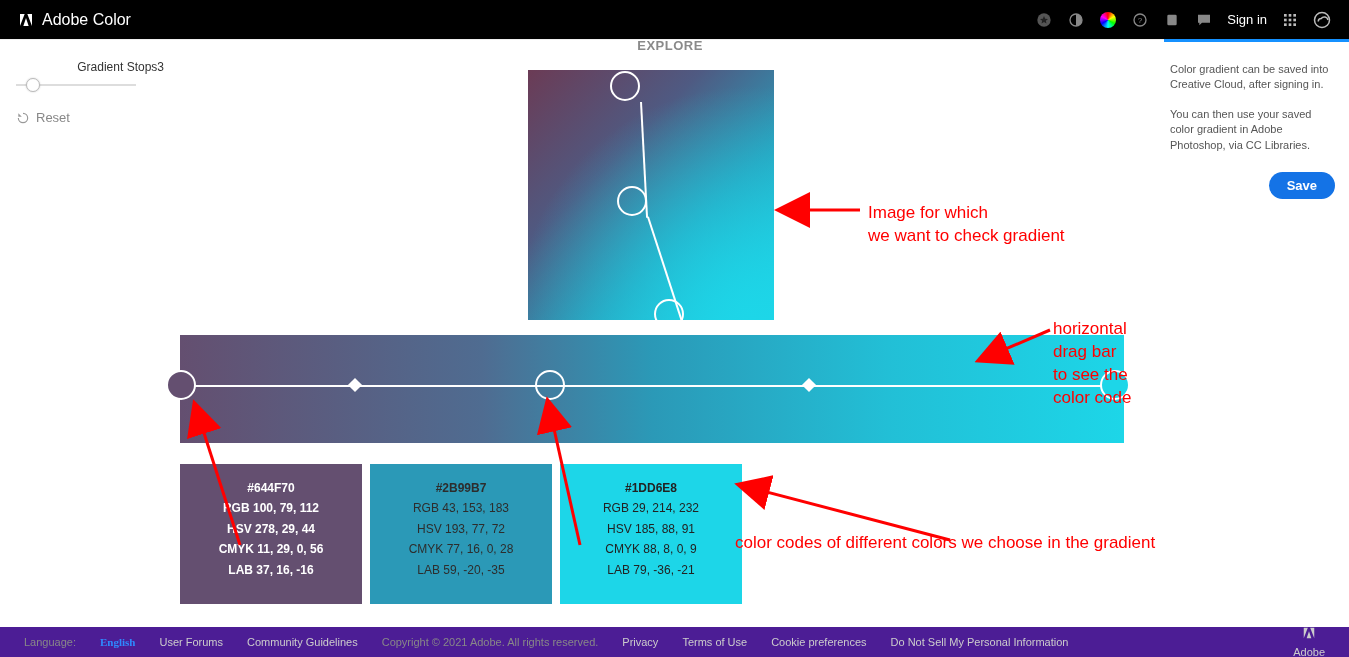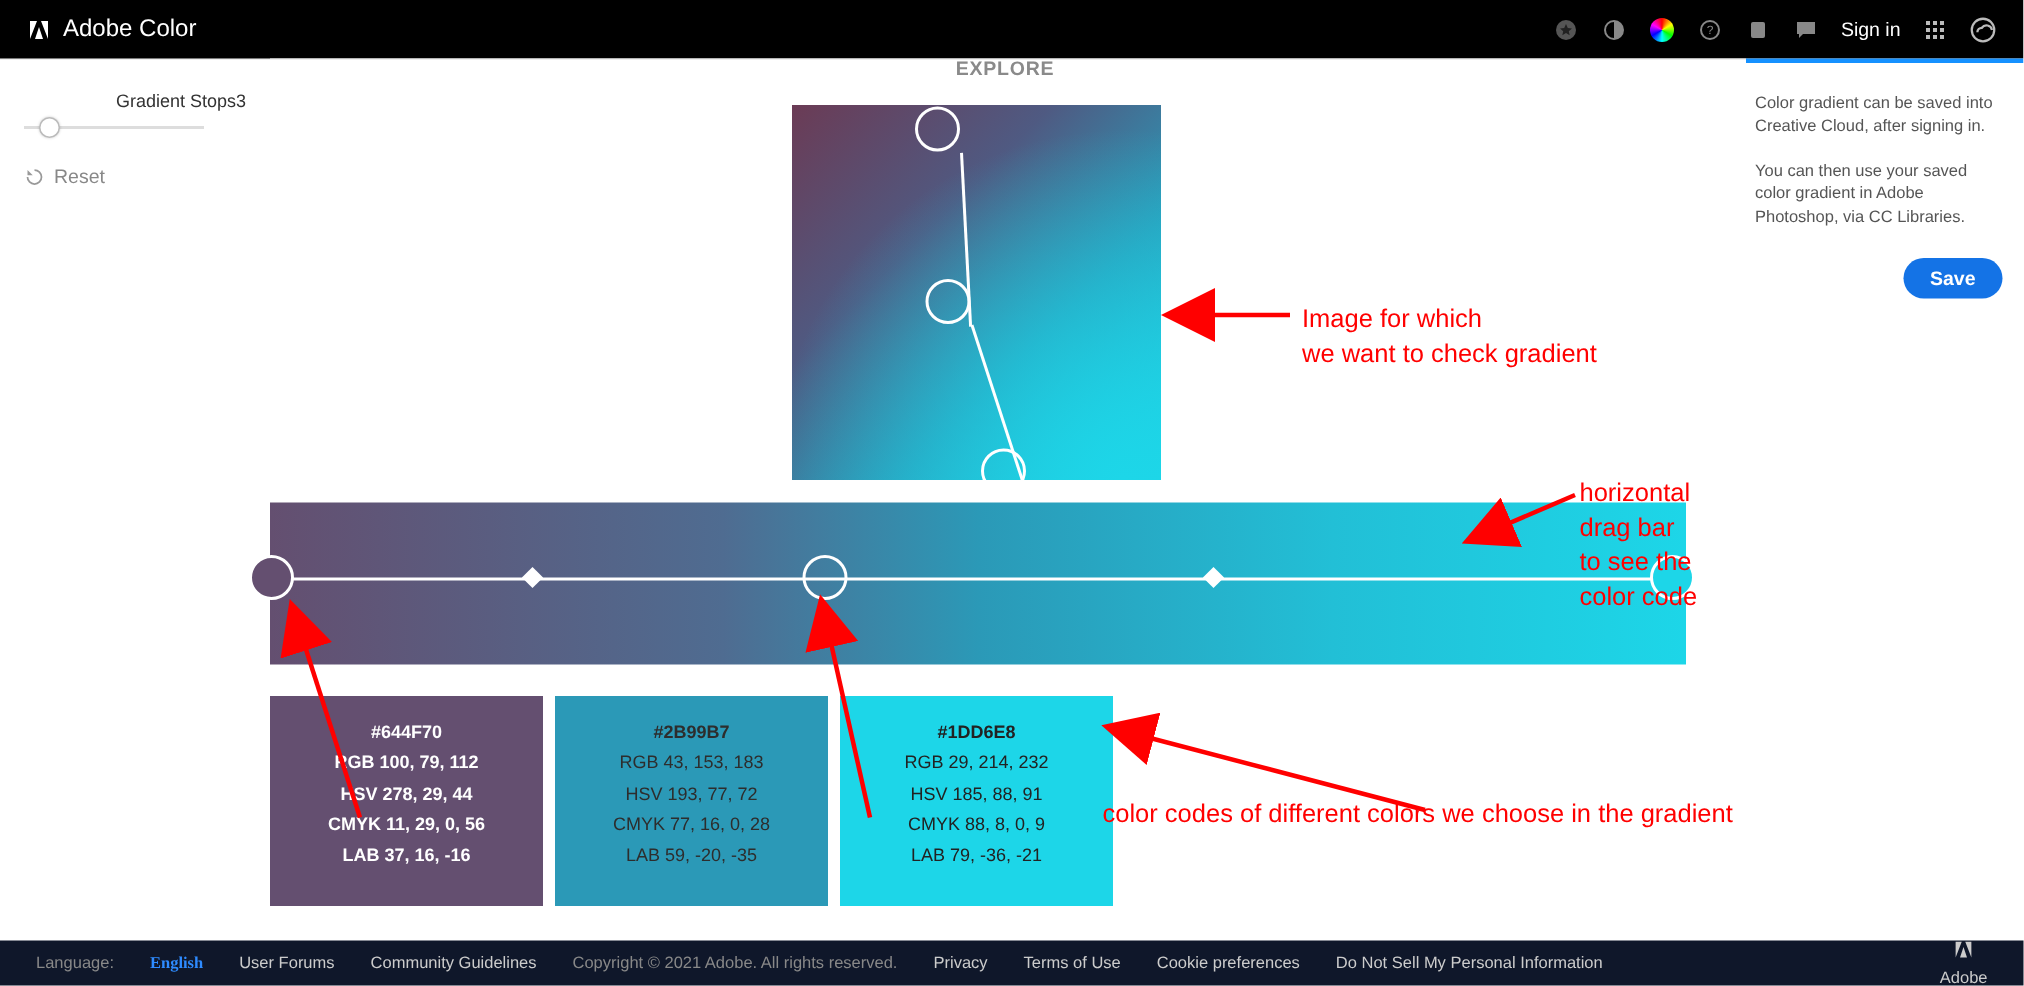--- a/index.html
+++ b/index.html
@@ -55,21 +55,21 @@
   
   .cards { position:absolute; left:0px; top:424px; display:flex; gap:8px;}
   .card { width:182px; height:140px; color:#fff; text-align:center; padding-top:14px; font-size:12px; line-height:1.7;}
   .card .hex { font-weight:700;}
   .card.sel .row { font-weight:700;}
   
   .anno { position:absolute; color:#ff0000; font-size:17px; font-family:Arial; line-height:1.35;}
   .arrow-svg { position:absolute; overflow:visible; pointer-events:none;}
   
   .footer {
-    position:absolute; bottom:0; left:0; width:100%; height:30px; background:#0f172a; color:#ccc;
+    position:absolute; bottom:0; left:0; width:100%; height:30px; background:#4c1d95; color:#ccc;
     display:flex; align-items:center; font-size:11px; padding:0 24px; gap:24px;
   }
   .footer .lang-label { color:#888;}
   .footer .lang-val { color:#2e8bff; font-weight:600; cursor:pointer;font-family:Liberation Serif, serif;}
   .footer a { color:#ccc; text-decoration:none; cursor:pointer;}
   .footer .copy { color:#888;}
   .footer .adobe-mark { margin-left:auto; display:flex; align-items:center; gap:6px; color:#ccc;flex-direction:column;}
   
   .colorwheel {
     width:16px; height:16px; border-radius:50%;

